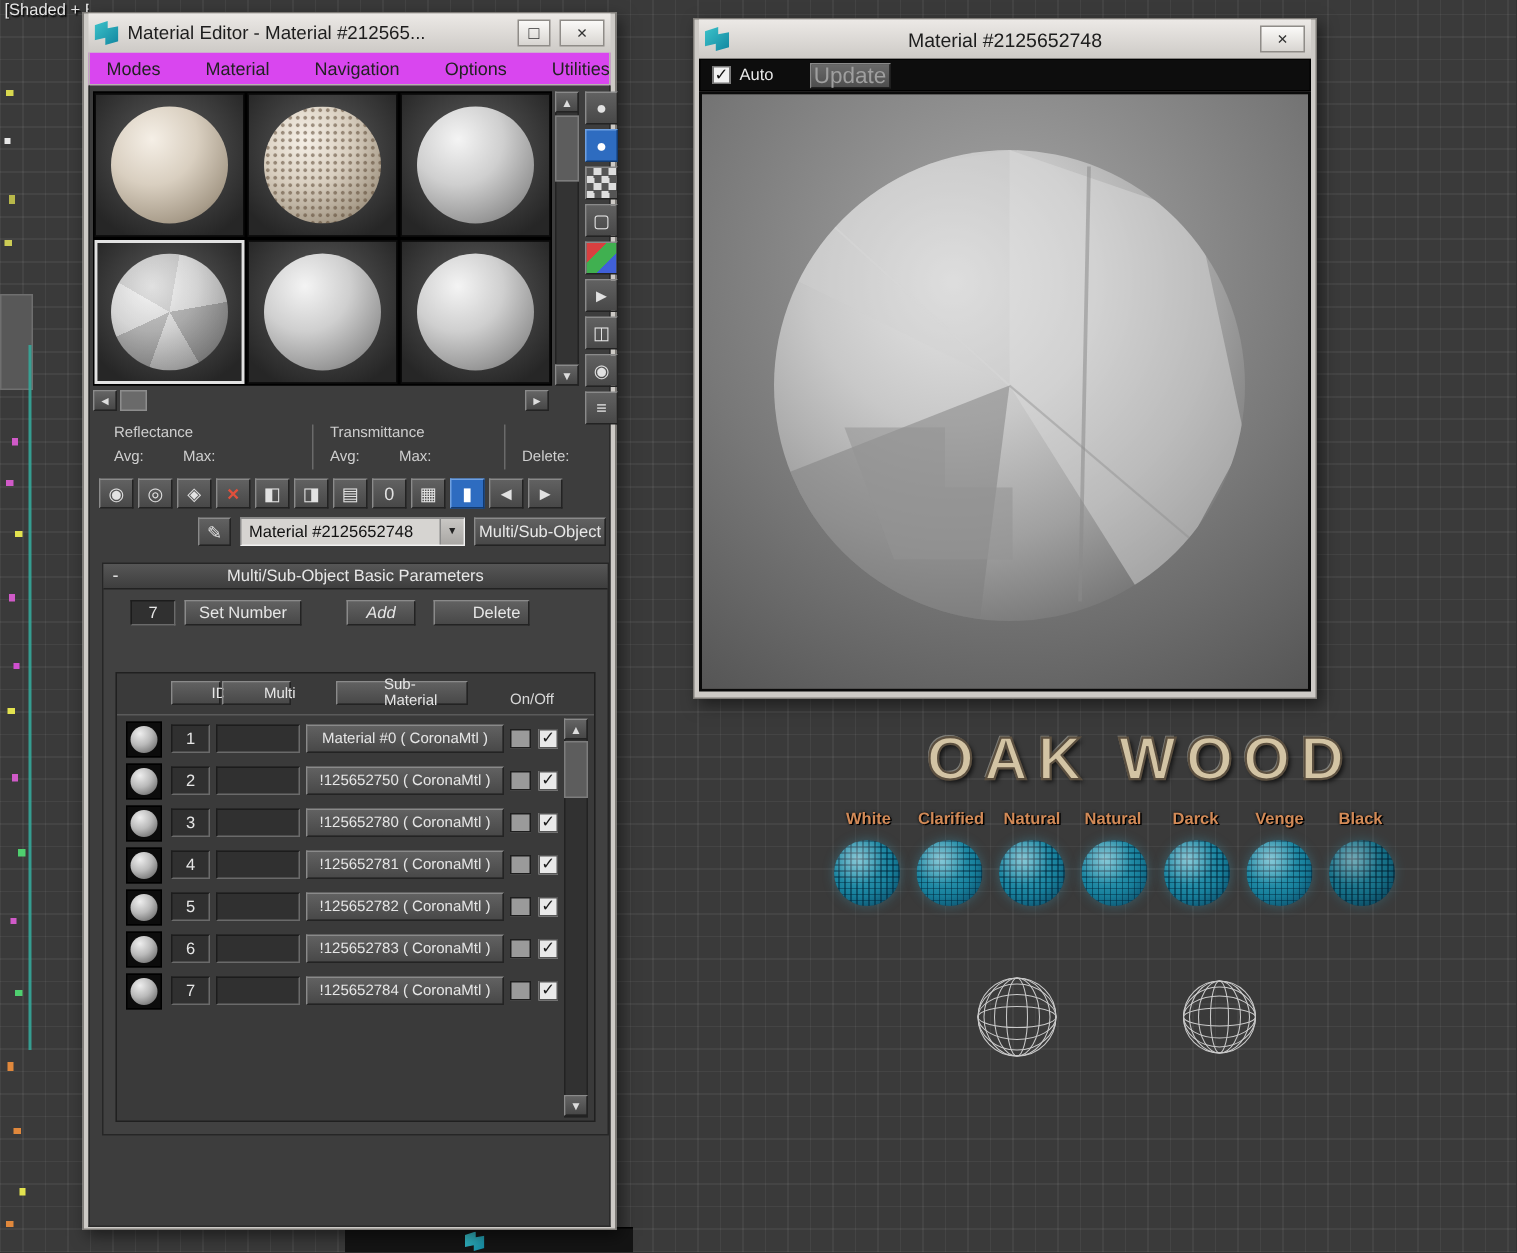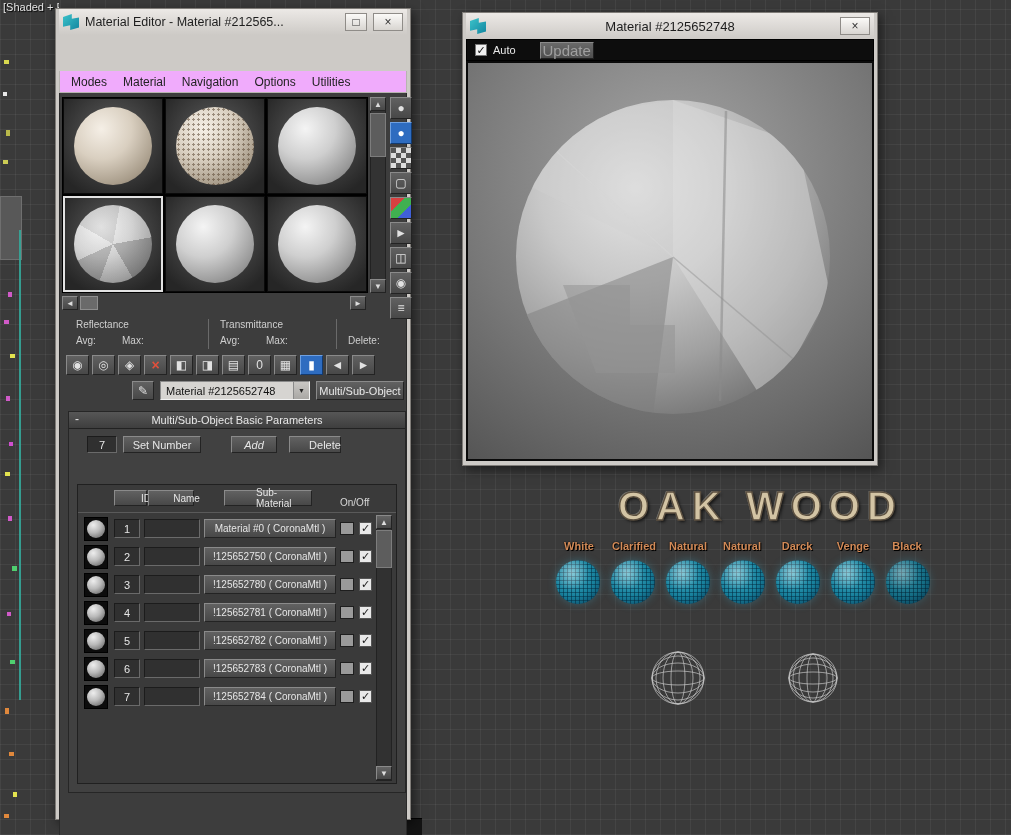--- a/index.html
+++ b/index.html
@@ -32,22 +32,22 @@
   .maxico { width:16px; height:16px; flex:0 0 16px;
     background:linear-gradient(135deg,#3cc3ca,#1286a0);
     clip-path:polygon(0 18%,55% 0,55% 30%,100% 22%,100% 84%,45% 100%,45% 70%,0 80%); }
   .cap-btn { height:18px; min-width:22px; display:flex; align-items:center; justify-content:center;
     background:linear-gradient(#fbfaf8,#d8d5d1); border:1px solid #8f8c88; color:#333;
     font-size:12px; line-height:1; cursor:default; }
   .cap-btn.close { min-width:30px; }
 
   
   #me { left:55px; top:8px; width:356px; height:812px; z-index:5; }
-  #me-menubar { height:22px; background:#f0abfc; border:1px solid #b7b4b0; border-top:none;
-    display:flex; align-items:center; gap:2px; padding:0 4px;margin-top:36px; }
+  #me-menubar { height:22px; background:#d946ef; border:1px solid #b7b4b0; border-top:none;
+    display:flex; align-items:center; gap:16px; padding:0 4px; }
   #me-menubar .menu { font-size:12px; color:#222; padding:2px 7px; }
   #me-content { position:relative; height:761px; background:#3d3d3d; border:1px solid #2a2a2a; border-top:none; }
 
   
   #slots { position:absolute; left:2px; top:4px; width:306px; height:196px;
     display:grid; grid-template-columns:repeat(3,1fr); grid-template-rows:repeat(2,1fr);
     gap:2px; background:#000; border:1px solid #000; }
   .slot { position:relative; background:radial-gradient(circle at 50% 40%, #616161, #262626 85%);
     border:1px solid #0a0a0a; display:flex; align-items:center; justify-content:center; }
   .slot.sel { border:2px solid #e2e2e2; }
@@ -113,21 +113,21 @@
   #rollout-header .minus { position:absolute; left:6px; top:0; color:#e8e8e8; font-size:12px; }
 
   .btn3d { background:linear-gradient(#616161,#484848); border:1px solid; border-color:#8a8a8a #232323 #232323 #8a8a8a;
     color:#e6e6e6; font-size:11px; display:flex; align-items:center; justify-content:center; }
   .sunken { background:#303030; border:1px solid; border-color:#1c1c1c #6a6a6a #6a6a6a #1c1c1c;
     color:#e6e6e6; font-size:11px; display:flex; align-items:center; justify-content:center; }
 
   #count-field { position:absolute; left:18px; top:24px; width:30px; height:17px; }
   #setnum-btn { position:absolute; left:54px; top:24px; width:78px; height:17px; }
   #add-btn   { position:absolute; left:162px; top:24px; width:46px; height:17px;font-style:italic; }
-  #del-btn   { position:absolute; left:220px; top:24px; width:52px; height:17px;padding-left:20px; }
+  #del-btn   { position:absolute; left:220px; top:24px; width:64px; height:17px;padding-left:20px; }
 
   
   #sm-table { position:absolute; left:8px; top:72px; width:320px; height:300px;
     background:#3a3a3a; border:1px solid #202020; }
   #sm-head { position:absolute; left:0; top:0; width:100%; height:28px; border-bottom:1px solid #5a5a5a; }
   .hd-btn { position:absolute; top:5px; height:16px; font-size:10px;padding-left:31px; }
   #hd-id   { left:36px; width:28px; }
   #hd-name { left:70px; width:46px; }
   #hd-sub  { left:146px; width:88px; }
   #hd-onoff{ position:absolute; left:262px; top:12px; color:#d8d8d8; font-size:10px; }
@@ -356,21 +356,21 @@
           <span>Multi/Sub-Object Basic Parameters</span>
         </div>
         <div id="count-field" class="sunken">7</div>
         <div id="setnum-btn" class="btn3d">Set Number</div>
         <div id="add-btn" class="btn3d">Add</div>
         <div id="del-btn" class="btn3d">Delete</div>
 
         <div id="sm-table">
           <div id="sm-head">
             <div id="hd-id" class="hd-btn btn3d">ID</div>
-            <div id="hd-name" class="hd-btn btn3d">Name</div>
+            <div id="hd-name" class="hd-btn btn3d">Multi</div>
             <div id="hd-sub" class="hd-btn btn3d">Sub-Material</div>
             <span id="hd-onoff">On/Off</span>
           </div>
 
           <div class="sm-row" style="top:30px">
             <div class="sm-thumb">
                 <div class="mini"></div>
               </div>
             <div class="sm-id sunken">1</div>
             <div class="sm-name sunken"></div>

